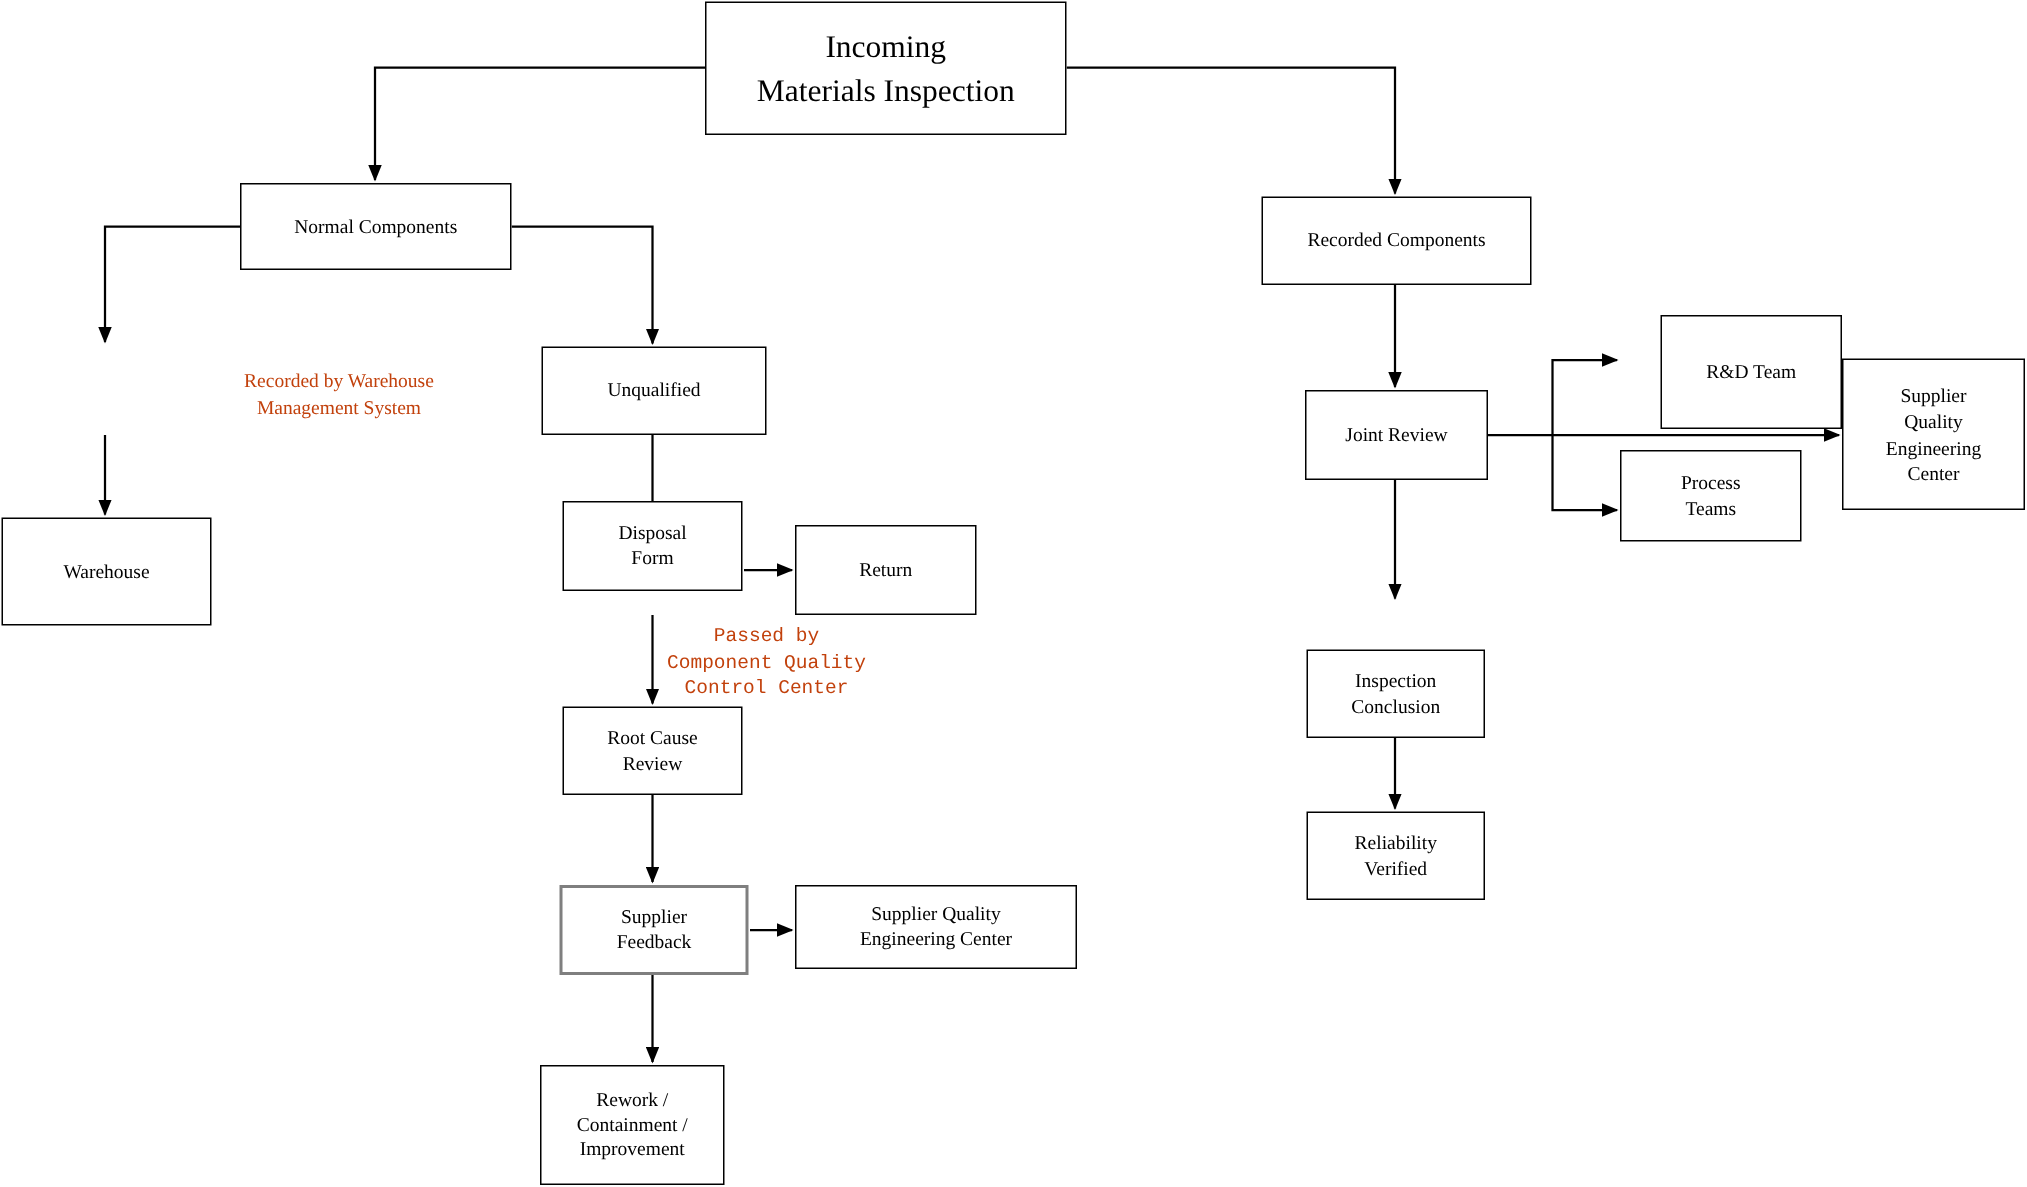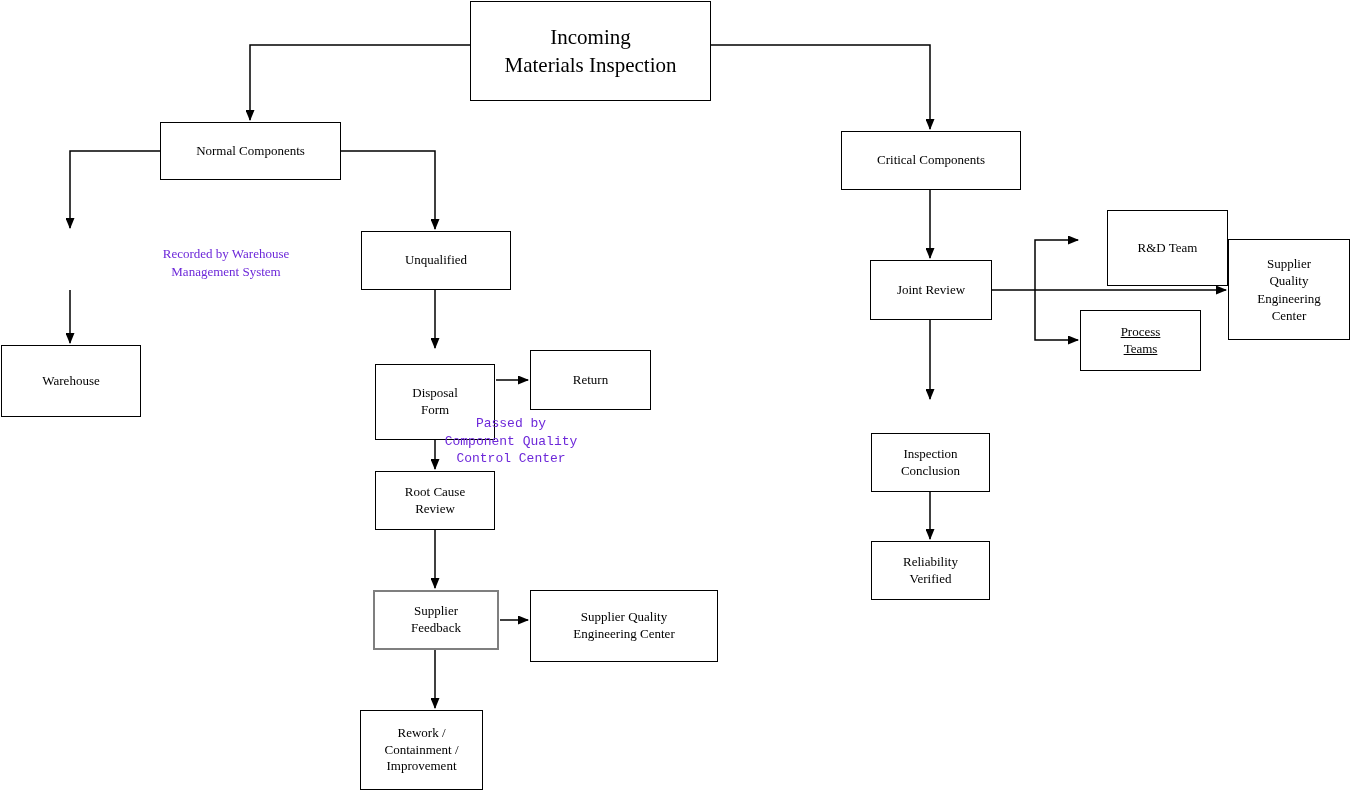--- a/index.html
+++ b/index.html
@@ -36,43 +36,43 @@
   }
   .node.highlight {
     border: 2.5px solid #7f7f7f;
   }
   .node.title {
     font-size: 21px;
     line-height: 1.35;
   }
   .annotation {
     position: absolute;
-    color: #6d28d9;
+    color: #c2410c;
     text-align: center;
     white-space: pre-line;
     font-size: 13px;
     line-height: 1.35;
   }
 
   
-  #n-title            { left: 470px;  top: 1px;   width: 241px; height: 100px; }
+  #n-title            { left: 470px;  top: 1px;   width: 241px; height: 89px; }
   #n-normal           { left: 160px;  top: 122px; width: 181px; height: 58px; }
   #n-qualified        { left: 12px;   top: 230px; width: 120px; height: 60px; }
   #n-warehouse        { left: 1px;    top: 345px; width: 140px; height: 72px; }
   #n-unqualified      { left: 361px;  top: 231px; width: 150px; height: 59px; }
-  #n-disposal         { left: 375px;  top: 364px; width: 120px; height: 76px; }
+  #n-disposal         { left: 375px;  top: 334px; width: 120px; height: 60px; }
   #n-return           { left: 530px;  top: 350px; width: 121px; height: 60px; }
   #n-rootcause        { left: 375px;  top: 471px; width: 120px; height: 59px; }
   #n-supplierfeedback { left: 373px;  top: 590px; width: 126px; height: 60px; }
-  #n-sqec-mid         { left: 530px;  top: 590px; width: 188px; height: 72px; }
+  #n-sqec-mid         { left: 530px;  top: 590px; width: 188px; height: 56px; }
   #n-rework           { left: 360px;  top: 710px; width: 123px; height: 80px; }
   #n-critical         { left: 841px;  top: 131px; width: 180px; height: 59px; }
   #n-jointreview      { left: 870px;  top: 260px; width: 122px; height: 60px; }
   #n-rdteam           { left: 1107px; top: 210px; width: 121px; height: 76px; }
-  #n-process          { left: 1080px; top: 310px; width: 121px; height: 61px; text-decoration: underline; }
+  #n-process          { left: 1080px; top: 300px; width: 121px; height: 61px; }
   #n-sqec-right       { left: 1228px; top: 239px; width: 122px; height: 101px; line-height: 1.32; }
   #n-inspection       { left: 871px;  top: 401px; width: 119px; height: 59px; margin-top: 32px; }
   #n-reliability      { left: 871px;  top: 541px; width: 119px; height: 59px; }
 
   #a-recorded { left: 138px; top: 245px; width: 176px; }
   #a-passed   { left: 441px; top: 415px; width: 140px; font-family: Liberation Mono, monospace; }
 </style>
 </head>
 <body>
 
@@ -126,21 +126,21 @@
   <div id="n-supplierfeedback" class="node highlight">Supplier
 Feedback</div>
 
   <div id="n-sqec-mid" class="node">Supplier Quality
 Engineering Center</div>
 
   <div id="n-rework" class="node">Rework /
 Containment /
 Improvement</div>
 
-  <div id="n-critical" class="node">Critical Components</div>
+  <div id="n-critical" class="node">Recorded Components</div>
 
   <div id="n-jointreview" class="node">Joint Review</div>
 
   <div id="n-rdteam" class="node">R&amp;D Team</div>
 
   <div id="n-process" class="node">Process
 Teams</div>
 
   <div id="n-sqec-right" class="node">Supplier
 Quality

